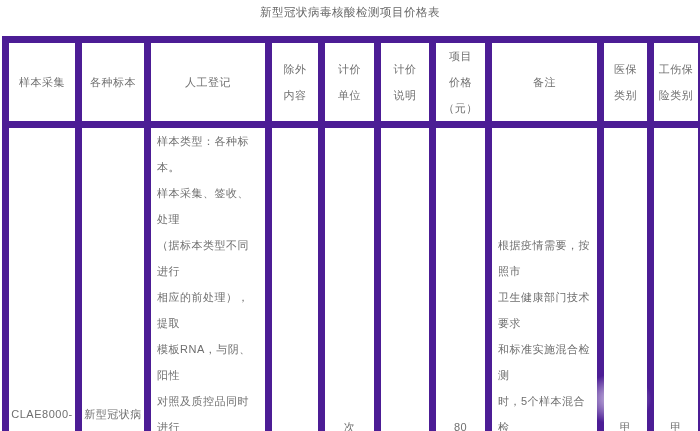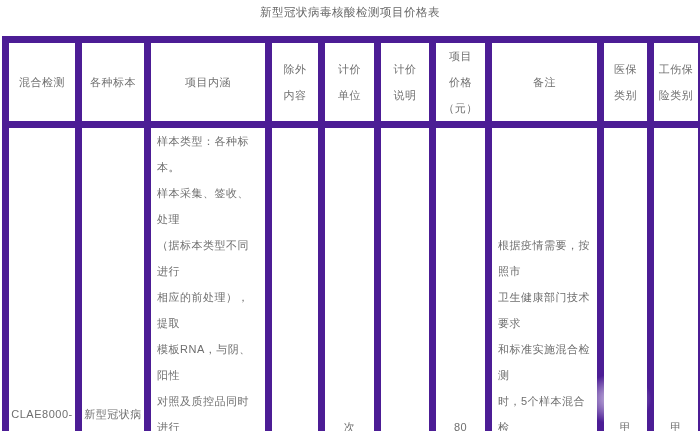--- a/index.html
+++ b/index.html
@@ -78,23 +78,23 @@
     <col style="width:53px">
     <col style="width:56px">
     <col style="width:55px">
     <col style="width:56px">
     <col style="width:112px">
     <col style="width:50px">
     <col style="width:51px">
   </colgroup>
   <thead>
     <tr class="header-row">
-      <th>混合检测</th>
+      <th>样本采集</th>
       <th>各种标本</th>
-      <th>项目内涵</th>
+      <th>人工登记</th>
       <th>除外
 内容</th>
       <th>计价
 单位</th>
       <th>计价
 说明</th>
       <th>项目
 价格
 （元）</th>
       <th>备注</th>

